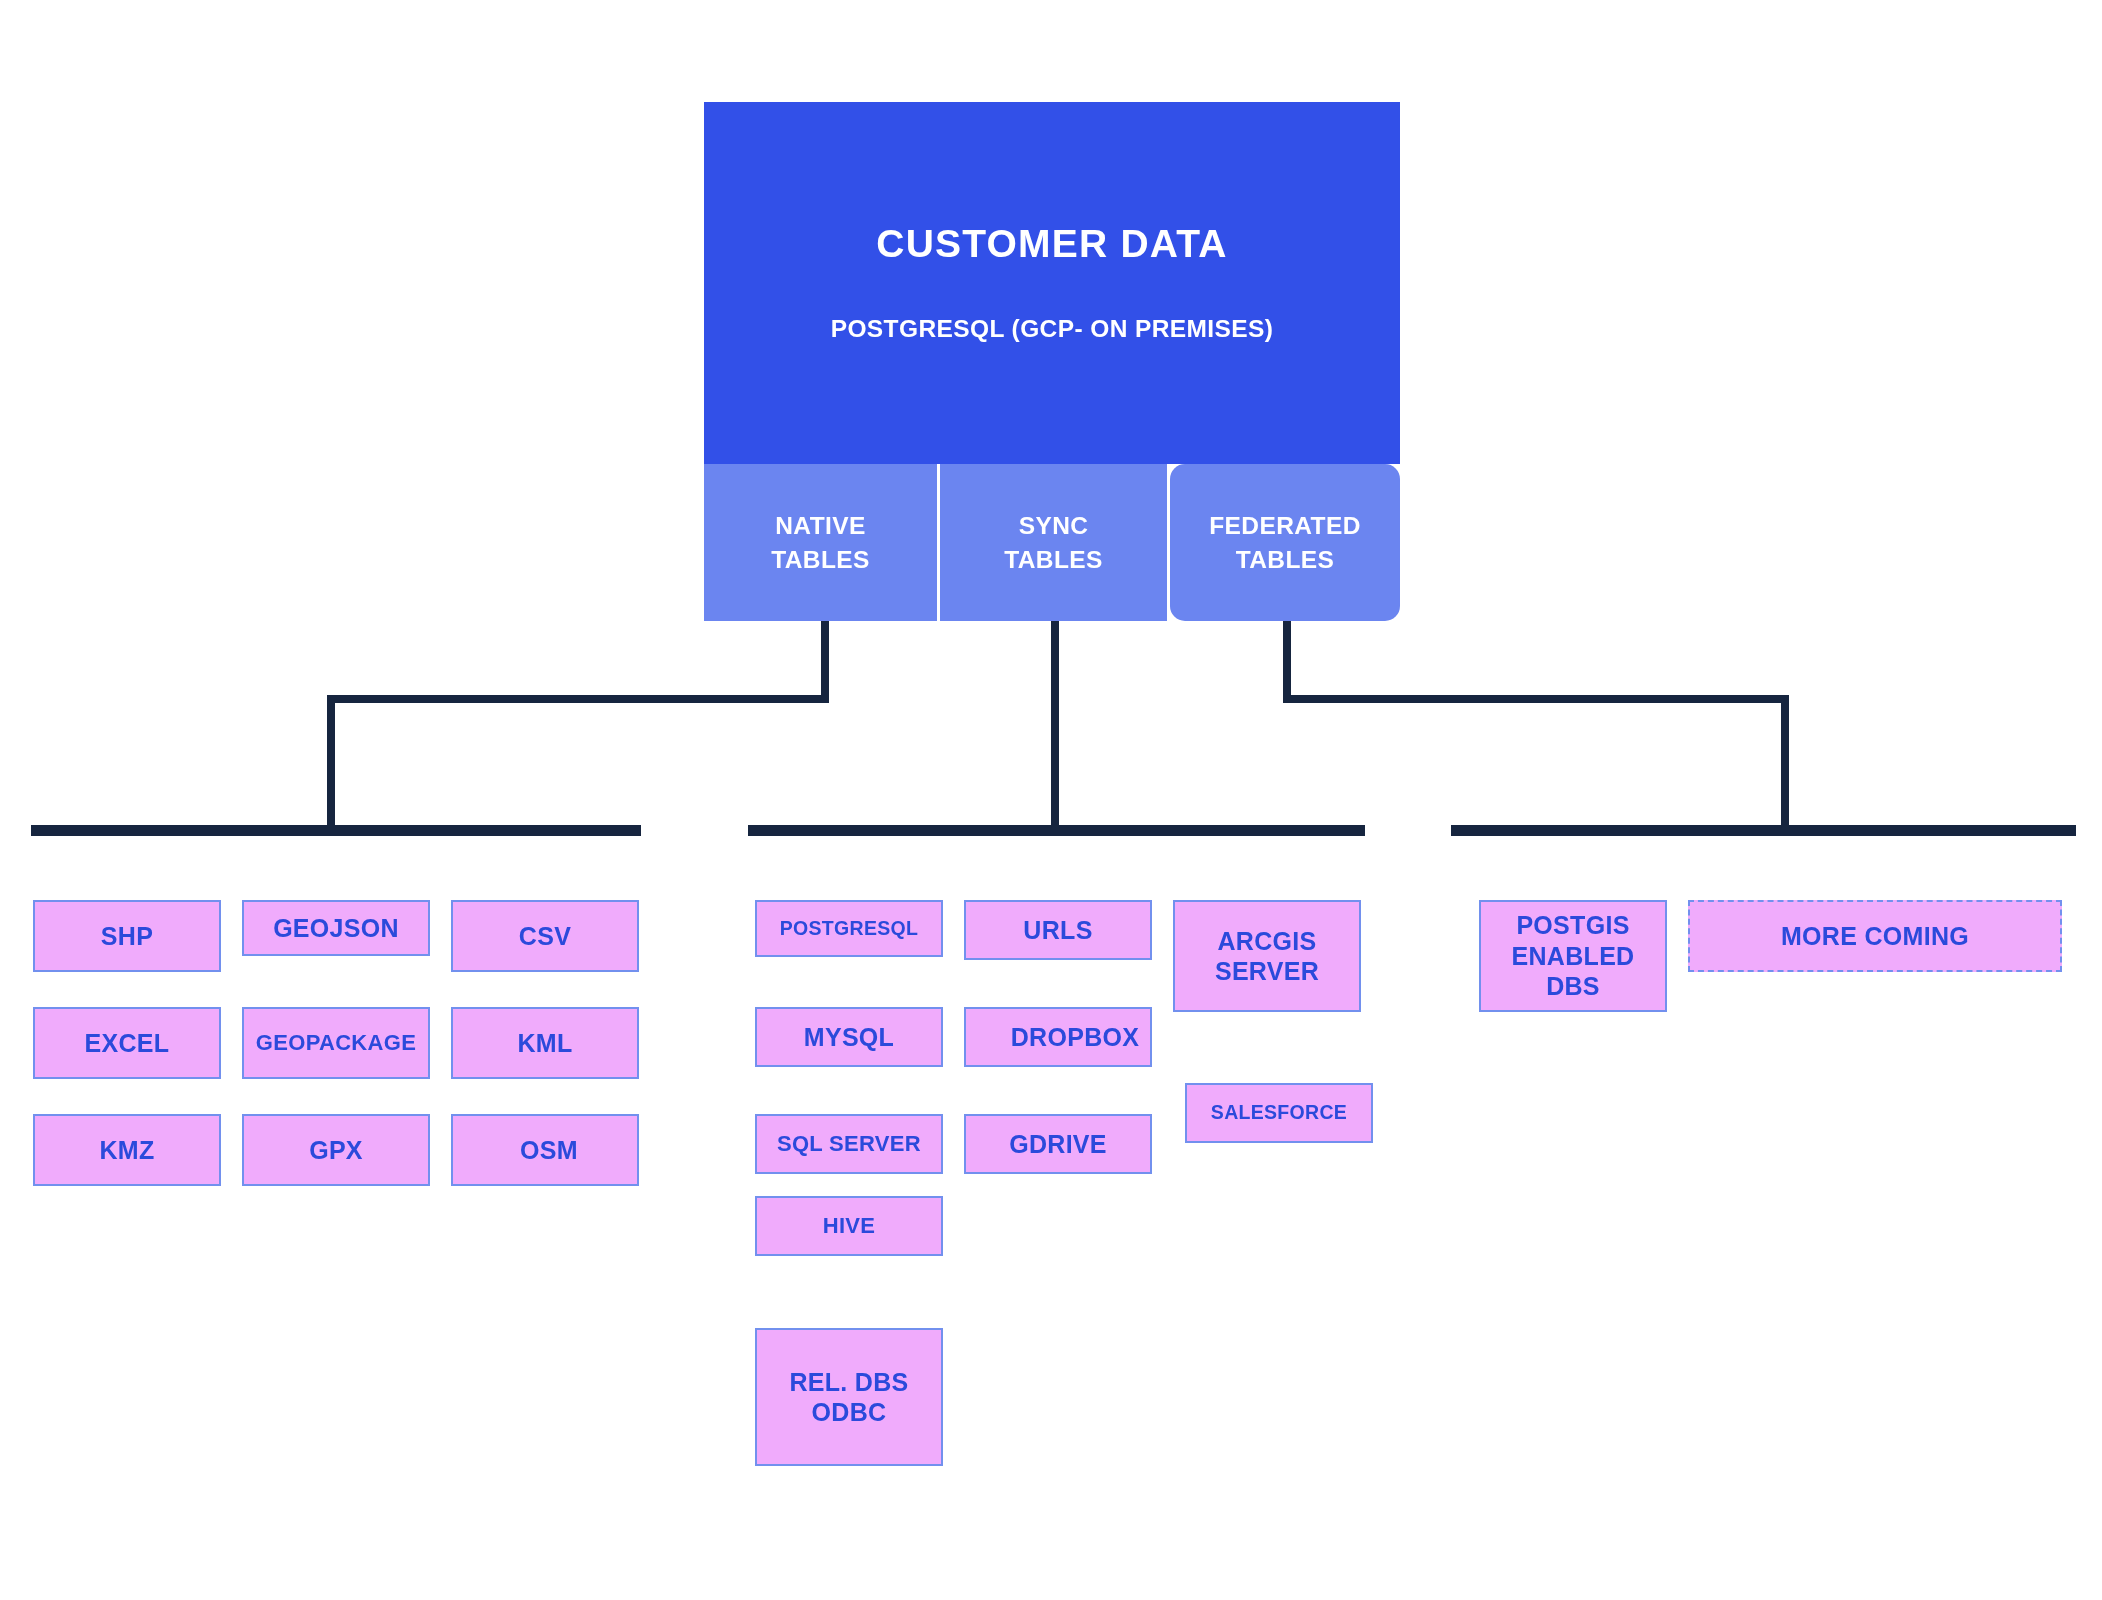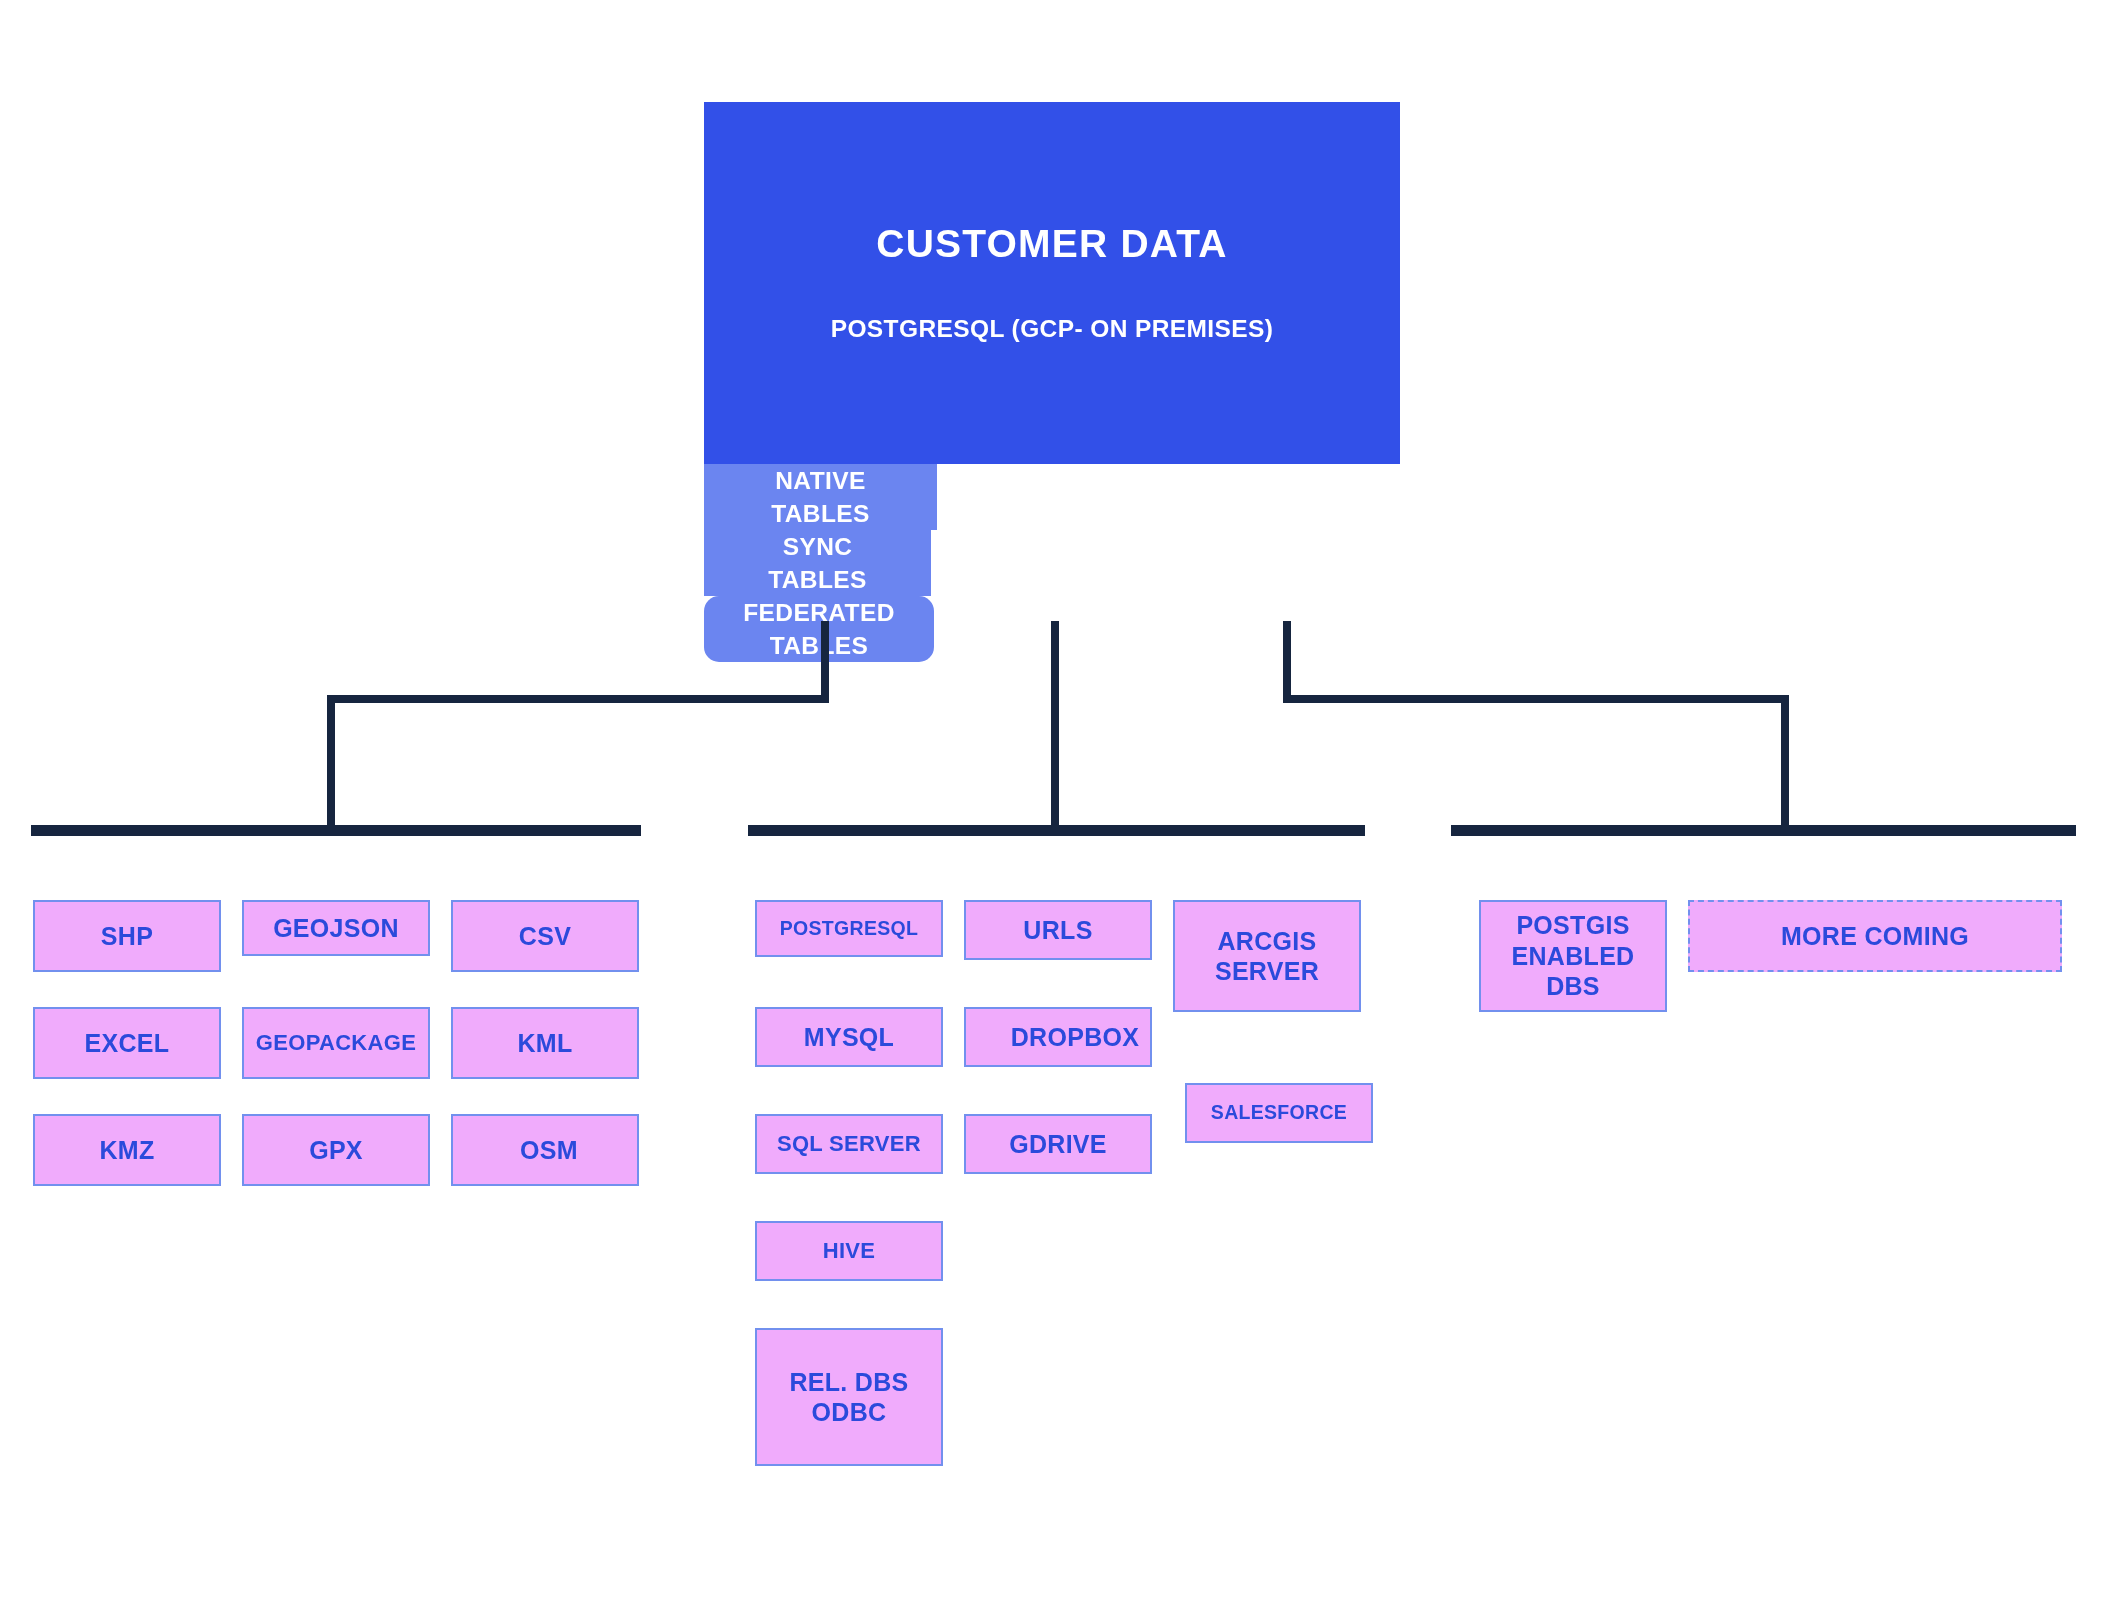--- a/index.html
+++ b/index.html
@@ -51,21 +51,20 @@
   }
 
   
   .tabs-row {
     position: absolute;
     left: 704px;
     top: 464px;
     width: 696px;
     height: 157px;
     display: flex;
-    flex-direction: column;
   }
   .tab {
     background: #6B85F0;
     color: #ffffff;
     font-size: 24.5px;
     font-weight: 700;
     letter-spacing: 0.4px;
     display: flex;
     align-items: center;
     justify-content: center;
@@ -145,21 +144,21 @@
   <div class="leaf s-md" style="left:242px; top:1007px; width:188px; height:72px;">GEOPACKAGE</div>
   <div class="leaf s-lg" style="left:451px; top:1007px; width:188px; height:72px;">KML</div>
 
   <div class="leaf s-lg" style="left:33px;  top:1114px; width:188px; height:72px;">KMZ</div>
   <div class="leaf s-lg" style="left:242px; top:1114px; width:188px; height:72px;">GPX</div>
   <div class="leaf s-lg" style="left:451px; top:1114px; width:188px; height:72px;padding-left:8px;">OSM</div>
 
   <div class="leaf s-sm" style="left:755px; top:900px;  width:188px; height:57px;">POSTGRESQL</div>
   <div class="leaf s-lg" style="left:755px; top:1007px; width:188px; height:60px;">MYSQL</div>
   <div class="leaf s-md" style="left:755px; top:1114px; width:188px; height:60px;">SQL SERVER</div>
-  <div class="leaf s-md" style="left:755px; top:1221px; width:188px; height:60px;">HIVE</div>
+  <div class="leaf s-md" style="left:755px; top:1196px; width:188px; height:60px;">HIVE</div>
   <div class="leaf s-lg" style="left:755px; top:1328px; width:188px; height:138px;">REL. DBS<br>ODBC</div>
 
   <div class="leaf s-lg" style="left:964px; top:900px;  width:188px; height:60px;">URLS</div>
   <div class="leaf s-lg" style="left:964px; top:1007px; width:188px; height:60px;padding-left:34px;">DROPBOX</div>
   <div class="leaf s-lg" style="left:964px; top:1114px; width:188px; height:60px;">GDRIVE</div>
 
   <div class="leaf s-lg" style="left:1173px; top:900px;  width:188px; height:112px;">ARCGIS<br>SERVER</div>
   <div class="leaf s-sm" style="left:1173px; top:1083px; width:188px; height:60px;margin-left:12px;">SALESFORCE</div>
 
   <div class="leaf s-lg" style="left:1479px; top:900px; width:188px; height:112px;">POSTGIS<br>ENABLED<br>DBS</div>

